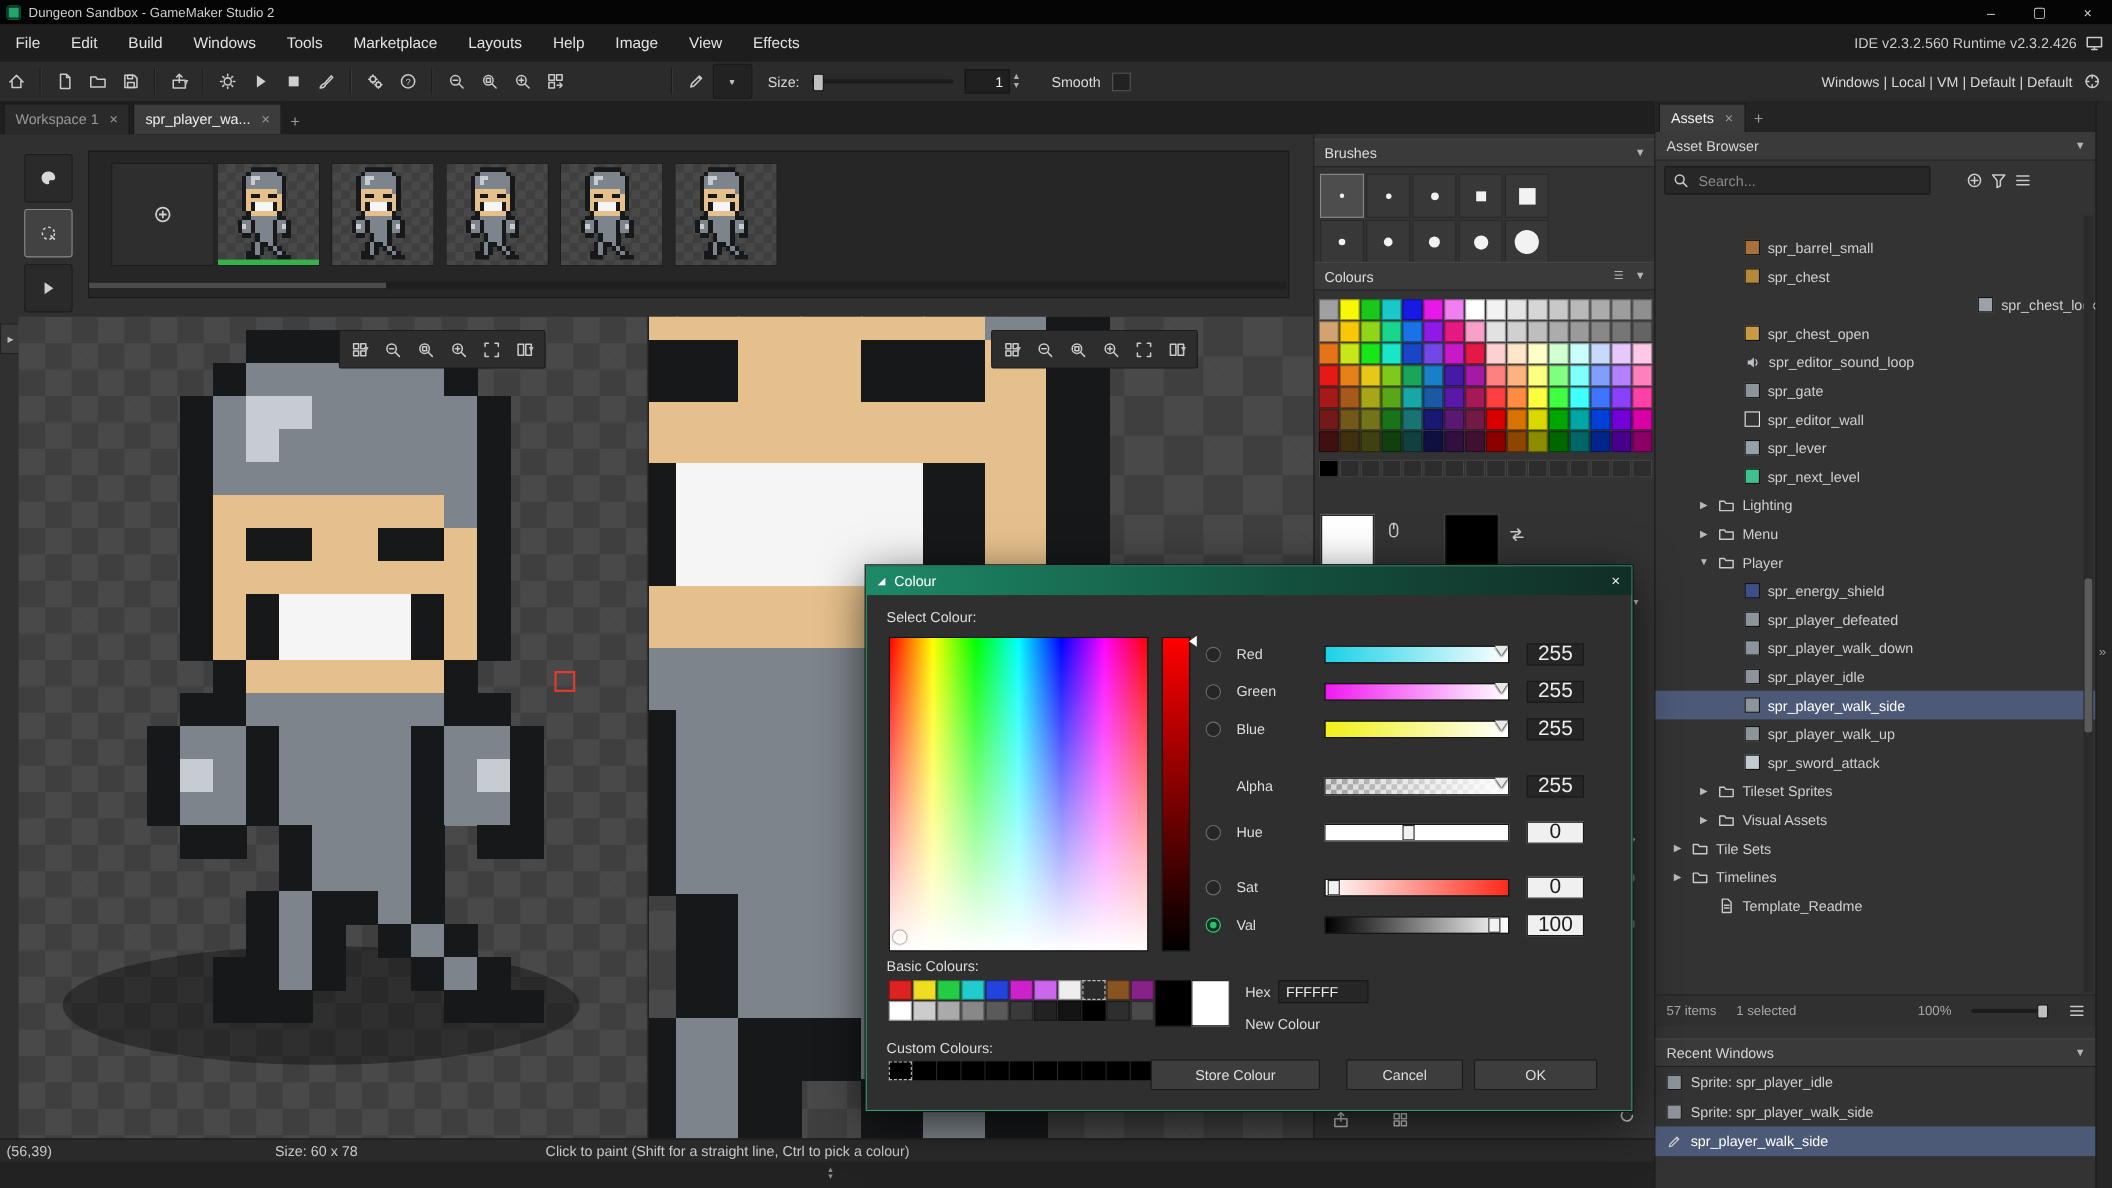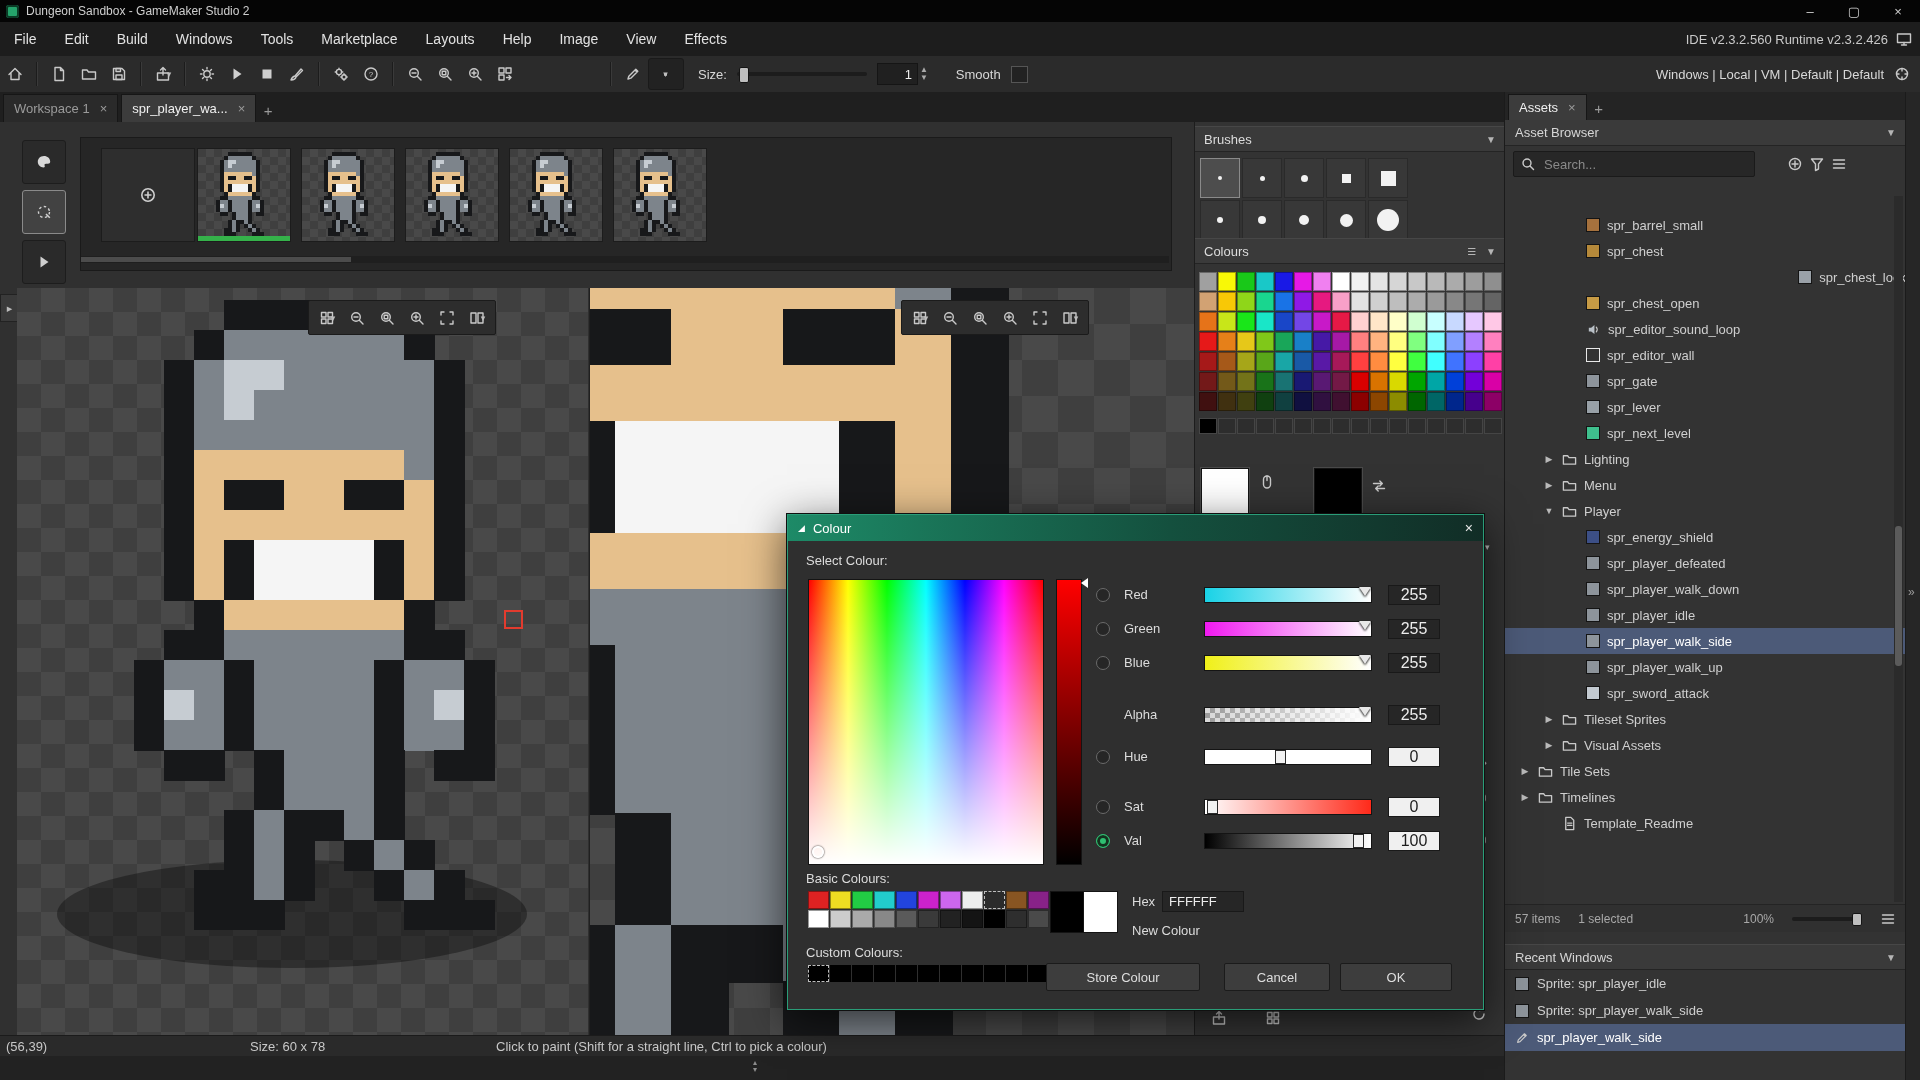--- a/index.html
+++ b/index.html
@@ -119,21 +119,21 @@
   .g-blue{background:linear-gradient(90deg,#f0f019,#ffffff);}
   .g-alpha{background-image:linear-gradient(90deg,rgba(255,255,255,0),#ffffff),
     linear-gradient(45deg,#9a9a9a 25%,transparent 25%,transparent 75%,#9a9a9a 75%),
     linear-gradient(45deg,#9a9a9a 25%,transparent 25%,transparent 75%,#9a9a9a 75%);
     background-color:#d8d8d8;background-size:100% 100%,10px 10px,10px 10px;background-position:0 0,0 0,5px 5px;}
   .g-hue{background:#ffffff;}
   .g-sat{background:linear-gradient(90deg,#ffffff,#ff2a1a);}
   .g-val{background:linear-gradient(90deg,#000000,#ffffff);}
   .h-tri{position:absolute;top:-1px;width:0;height:0;border-left:6px solid transparent;border-right:6px solid transparent;border-top:9px solid #e8e8e8;filter:drop-shadow(0 1px 1px #000);}
   .h-sq{position:absolute;top:0px;width:11px;height:14px;background:#f2f2f2;border:1px solid #2a2a2a;box-sizing:border-box;}
-  .chval{position:absolute;left:292px;top:0;width:52px;height:20px;font-size:16px;display:flex;align-items:center;justify-content:center;border:1px solid #191919;box-sizing:border-box;}
+  .chval{position:absolute;left:292px;top:0;width:52px;height:20px;font-size:19px;display:flex;align-items:center;justify-content:center;border:1px solid #191919;box-sizing:border-box;}
   .chval.dark{background:#262626;color:#ececec;}
   .chval.light{background:#f0f0f0;color:#1d1d1d;}
   .swgrid{position:absolute;display:grid;grid-template-columns:repeat(11,21px);grid-auto-rows:18px;gap:1px;}
   .swcell{border:1px solid rgba(0,0,0,.4);box-sizing:border-box;}
   .swcell.dotted{background:#2b2b2b;border:1px dashed #bdbdbd;}
   .dbtn{position:absolute;height:26px;background:#3d3d3d;border:1px solid #1b1b1b;color:#dedede;font-size:13px;display:flex;align-items:center;justify-content:center;border-radius:2px;}
   #hexbox{position:absolute;left:374px;top:376px;width:82px;height:21px;background:#262626;border:1px solid #191919;color:#ececec;font-size:13px;display:flex;align-items:center;padding-left:6px;box-sizing:border-box;}
   .knight-slot{position:absolute;}
 </style>
 </head>
@@ -2140,27 +2140,27 @@
           <span class="icon">
             <svg viewBox="0 0 16 16" width="15" height="15">
               <path d="M3 6 H5.5 L9 3.2 V12.8 L5.5 10 H3 Z" fill="#b9c0c7"></path>
               <path d="M11 5.5 C12.2 6.8 12.2 9.2 11 10.5" stroke="#c9c9c9" stroke-width="1.4" fill="none" stroke-linecap="round" stroke-linejoin="round"></path>
             </svg>
           </span>
           <span>spr_editor_sound_loop</span>
         </div>
         <div class="titem" style="padding-left: 62px;">
           <span class="chev"></span>
+          <span class="thumb" style="background:#8d949b;"></span>
+          <span>spr_gate</span>
+        </div>
+        <div class="titem" style="padding-left: 62px;">
+          <span class="chev"></span>
           <span class="thumb" style="background:transparent;border:1px solid #e8e8e8;"></span>
           <span>spr_editor_wall</span>
-        </div>
-        <div class="titem" style="padding-left: 62px;">
-          <span class="chev"></span>
-          <span class="thumb" style="background:#8d949b;"></span>
-          <span>spr_gate</span>
         </div>
         <div class="titem" style="padding-left: 62px;">
           <span class="chev"></span>
           <span class="thumb" style="background:#98a0a7;"></span>
           <span>spr_lever</span>
         </div>
         <div class="titem" style="padding-left: 62px;">
           <span class="chev"></span>
           <span class="thumb" style="background:#3fc08e;"></span>
           <span>spr_next_level</span>

